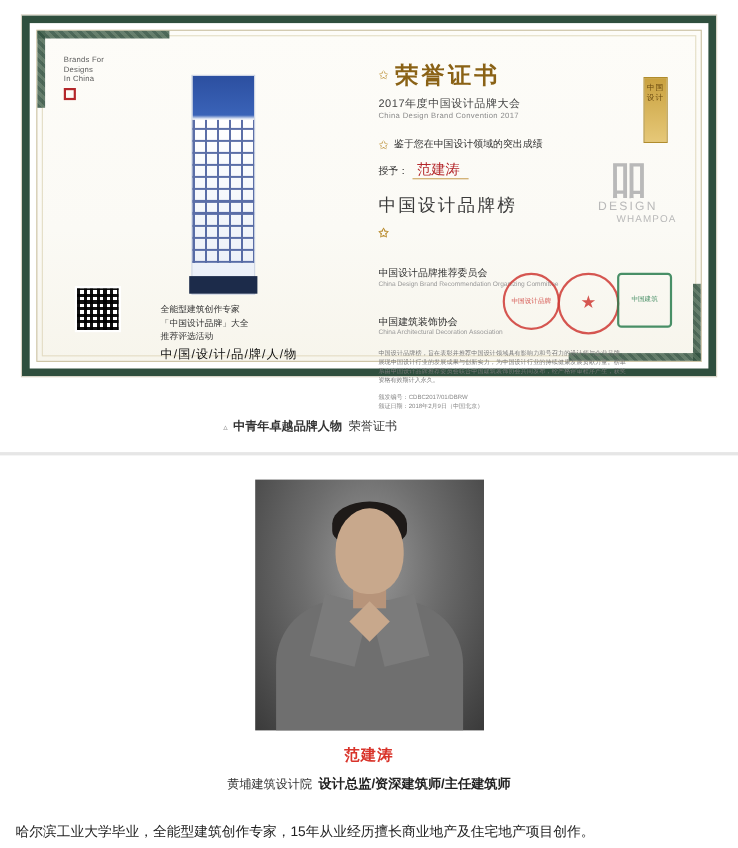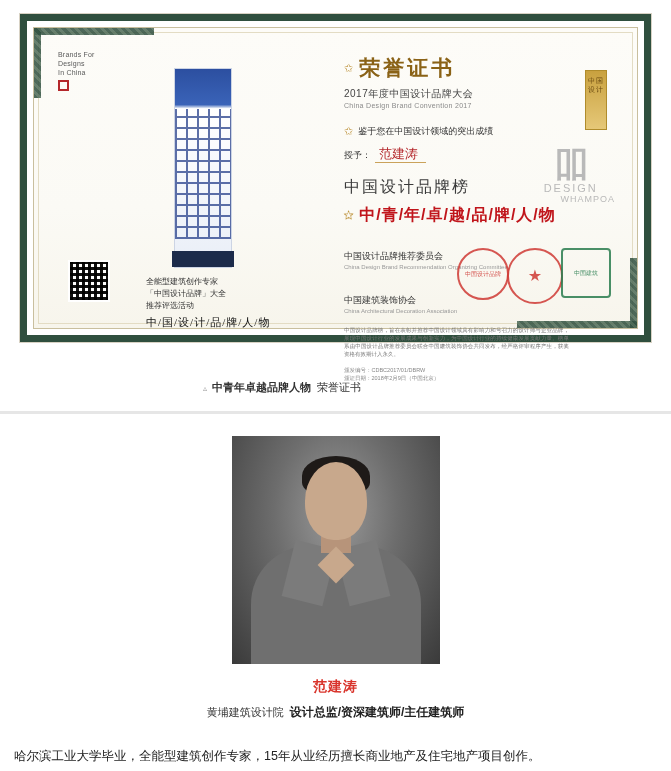--- a/index.html
+++ b/index.html
@@ -105,21 +105,20 @@
     width: 130px;
     font-size: 8px;
     line-height: 12px;
     color: #333;
   }
   .tower-caption .big {
     font-size: 11px;
     letter-spacing: 1px;
     margin-top: 4px;
     color: #111;
-    font-family: Liberation Serif, serif;
   }
   .qr {
     position: absolute;
     left: 34px;
     bottom: 26px;
     width: 42px; height: 42px;
     background:
       repeating-linear-gradient(0deg,#111 0 3px,#fff 3px 6px),
       repeating-linear-gradient(90deg,#111 0 3px,#fff 3px 6px);
     background-blend-mode: multiply;
@@ -429,21 +428,20 @@
           </div>
 
           <div class="cert-award">
             <span>授予：</span><span class="name">范建涛</span>
           </div>
 
           <div class="cert-rank">中国设计品牌榜</div>
 
           <div class="cert-main">
             <span class="star">✩</span>
-            <span>中/青/年/卓/越/品/牌/人/物</span>
           </div>
 
           <div class="cert-org">中国设计品牌推荐委员会</div>
           <div class="cert-org-en">China Design Brand Recommendation Organizing Committee</div>
           <div class="cert-org">中国建筑装饰协会</div>
           <div class="cert-org-en">China Architectural Decoration Association</div>
 
           <div class="cert-desc">中国设计品牌榜，旨在表彰并推荐中国设计领域具有影响力和号召力的设计师与企业品牌，展现中国设计行业的发展成果与创新实力，为中国设计行业的持续健康发展贡献力量。榜单系由中国设计品牌推荐委员会联合中国建筑装饰协会共同发布，经严格评审程序产生，获奖资格有效期计入永久。</div>
 
           <div class="cert-code">

